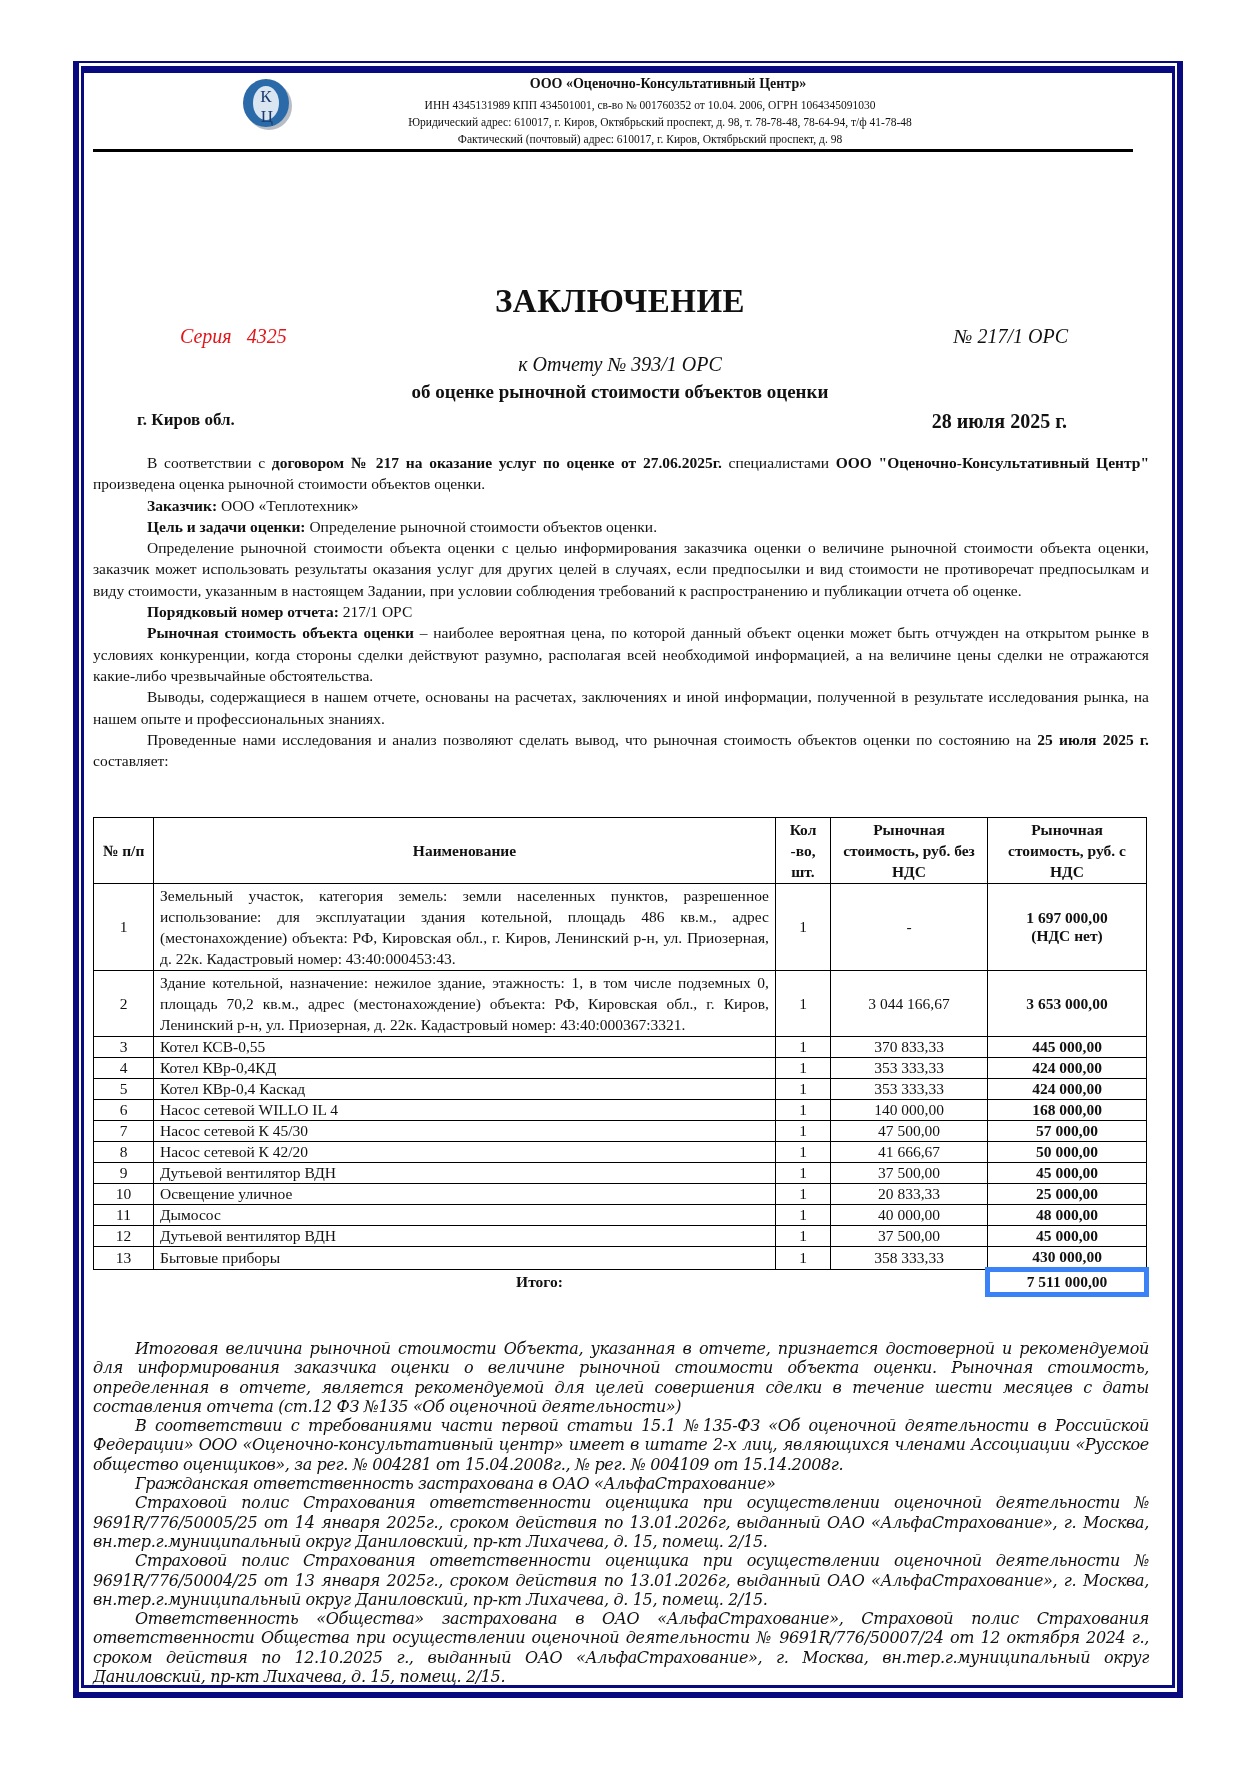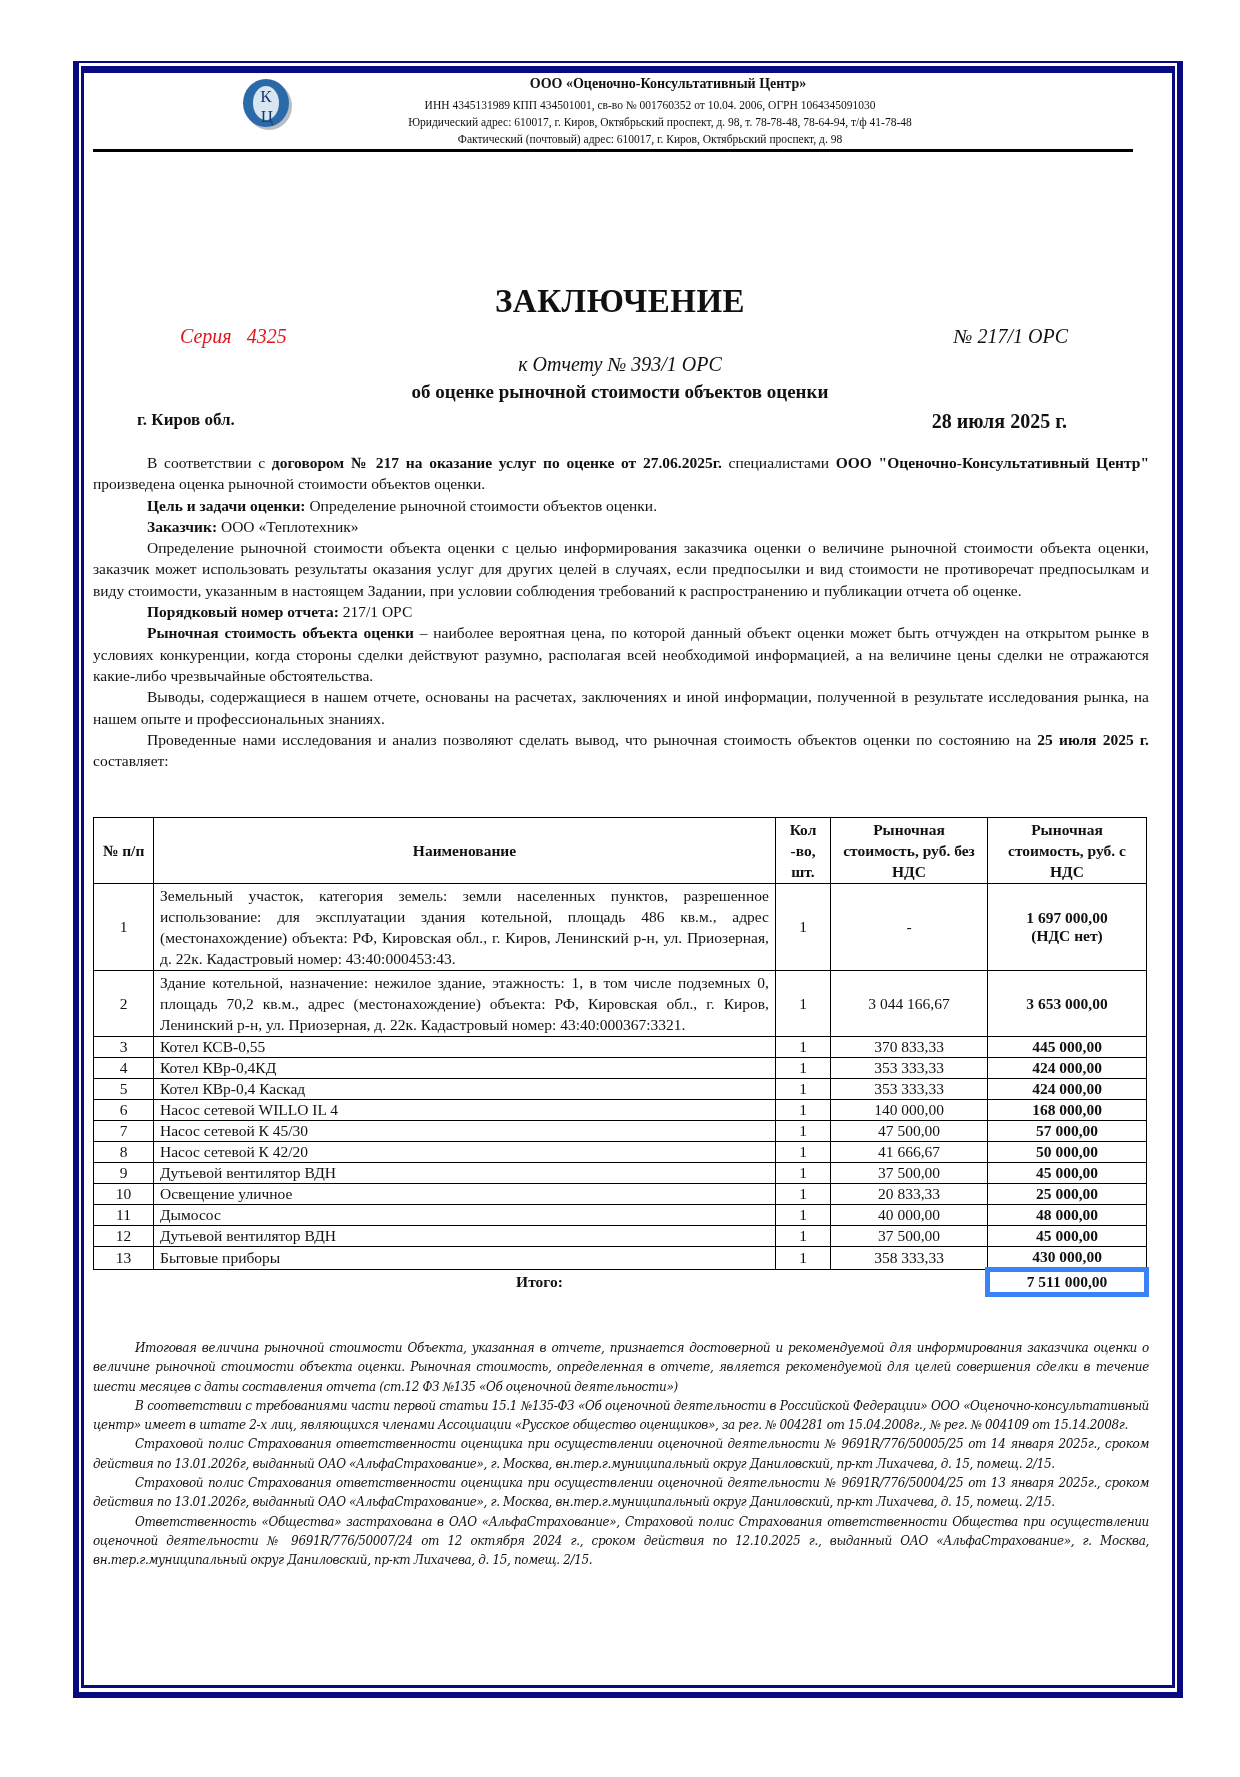--- a/index.html
+++ b/index.html
@@ -47,21 +47,21 @@
   table.values th.c-nonds { width: 144px; }
   table.values th.c-nds { width: 146px; }
   table.values td.num, table.values td.qty, table.values td.nonds { text-align: center; }
   table.values td.nds { text-align: center; font-weight: bold; }
   table.values td.name { text-align: justify; line-height: 21px; }
   table.values tr.simple td { line-height: 20px; padding-top: 0; padding-bottom: 0; }
   table.values tr.total td { border-left: none; border-bottom: none; }
   table.values tr.total td.total-label { text-align: center; font-weight: bold; border-left: 1px solid transparent; }
   table.values tr.total td.total-value { text-align: center; font-weight: bold; border: 5px solid #3b82f6; }
 
-  .notes { position: absolute; left: 93px; top: 1339px; width: 1056px; font-family: "DejaVu Serif", serif; font-style: italic; font-size: 12px; line-height: 19.3px; text-align: justify; letter-spacing: -0.35px; }
+  .notes { position: absolute; left: 93px; top: 1339px; width: 1056px; font-family: "DejaVu Serif", serif; font-style: italic; font-size: 16px; line-height: 19.3px; text-align: justify; letter-spacing: -0.35px; }
   .notes p { margin: 0; text-indent: 42px; }
 </style>
 </head>
 <body>
 
 <div class="frame-outer"></div>
 <div class="frame-inner"></div>
 
 <div class="header">
   <svg class="logo" viewBox="0 0 52 58">
@@ -81,22 +81,22 @@
 <div class="title">ЗАКЛЮЧЕНИЕ</div>
 <div class="series" style="white-space:pre">Серия   4325</div>
 <div class="number">№ 217/1 ОРС</div>
 <div class="to-report">к Отчету № 393/1 ОРС</div>
 <div class="subtitle">об оценке рыночной стоимости объектов оценки</div>
 <div class="city">г. Киров обл.</div>
 <div class="date">28 июля 2025 г.</div>
 
 <div class="body-text">
   <p><span>В соответствии с </span><b>договором № 217 на оказание услуг по оценке от 27.06.2025г.</b><span> специалистами </span><b>ООО "Оценочно-Консультативный Центр"</b><span> произведена оценка рыночной стоимости объектов оценки.</span></p>
+  <p><b>Заказчик:</b><span> ООО «Теплотехник»</span></p>
   <p><b>Цель и задачи оценки:</b><span> Определение рыночной стоимости объектов оценки.</span></p>
-  <p><b>Заказчик:</b><span> ООО «Теплотехник»</span></p>
   <p>Определение рыночной стоимости объекта оценки с целью информирования заказчика оценки о величине рыночной стоимости объекта оценки, заказчик может использовать результаты оказания услуг для других целей в случаях, если предпосылки и вид стоимости не противоречат предпосылкам и виду стоимости, указанным в настоящем Задании, при условии соблюдения требований к распространению и публикации отчета об оценке.</p>
   <p><b>Порядковый номер отчета:</b><span> 217/1 ОРС</span></p>
   <p><b>Рыночная стоимость объекта оценки</b><span> – наиболее вероятная цена, по которой данный объект оценки может быть отчужден на открытом рынке в условиях конкуренции, когда стороны сделки действуют разумно, располагая всей необходимой информацией, а на величине цены сделки не отражаются какие-либо чрезвычайные обстоятельства.</span></p>
   <p>Выводы, содержащиеся в нашем отчете, основаны на расчетах, заключениях и иной информации, полученной в результате исследования рынка, на нашем опыте и профессиональных знаниях.</p>
   <p><span>Проведенные нами исследования и анализ позволяют сделать вывод, что рыночная стоимость объектов оценки по состоянию на </span><b>25 июля 2025 г.</b><span> составляет:</span></p>
 </div>
 
 <table class="values">
   <thead>
     <tr>
@@ -207,16 +207,17 @@
     <tr class="total">
       <td colspan="4" class="total-label">Итого:</td>
       <td class="total-value">7 511 000,00</td>
     </tr>
   </tfoot>
 </table>
 
 <div class="notes" id="notes">
     <p>Итоговая величина рыночной стоимости Объекта, указанная в отчете, признается достоверной и рекомендуемой для информирования заказчика оценки о величине рыночной стоимости объекта оценки. Рыночная стоимость, определенная в отчете, является рекомендуемой для целей совершения сделки в течение шести месяцев с даты составления отчета (ст.12 ФЗ №135 «Об оценочной деятельности»)</p>
     <p>В соответствии с требованиями части первой статьи 15.1 №135-ФЗ «Об оценочной деятельности в Российской Федерации» ООО «Оценочно-консультативный центр» имеет в штате 2-х лиц, являющихся членами Ассоциации «Русское общество оценщиков», за рег. № 004281 от 15.04.2008г., № рег. № 004109 от 15.14.2008г.</p>
+    <p>Гражданская ответственность застрахована в ОАО «АльфаСтрахование»</p>
     <p>Страховой полис Страхования ответственности оценщика при осуществлении оценочной деятельности № 9691R/776/50005/25 от 14 января 2025г., сроком действия по 13.01.2026г, выданный ОАО «АльфаСтрахование», г. Москва, вн.тер.г.муниципальный округ Даниловский, пр-кт Лихачева, д. 15, помещ. 2/15.</p>
     <p>Страховой полис Страхования ответственности оценщика при осуществлении оценочной деятельности № 9691R/776/50004/25 от 13 января 2025г., сроком действия по 13.01.2026г, выданный ОАО «АльфаСтрахование», г. Москва, вн.тер.г.муниципальный округ Даниловский, пр-кт Лихачева, д. 15, помещ. 2/15.</p>
     <p>Ответственность «Общества» застрахована в ОАО «АльфаСтрахование», Страховой полис Страхования ответственности Общества при осуществлении оценочной деятельности № 9691R/776/50007/24 от 12 октября 2024 г., сроком действия по 12.10.2025 г., выданный ОАО «АльфаСтрахование», г. Москва, вн.тер.г.муниципальный округ Даниловский, пр-кт Лихачева, д. 15, помещ. 2/15.</p>
   </div>
 
 </body></html>

